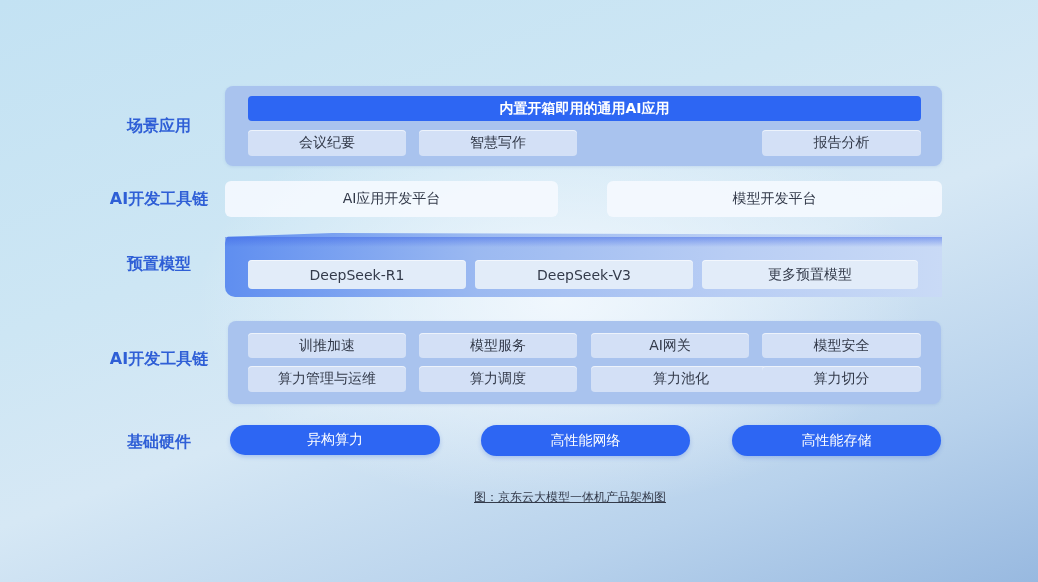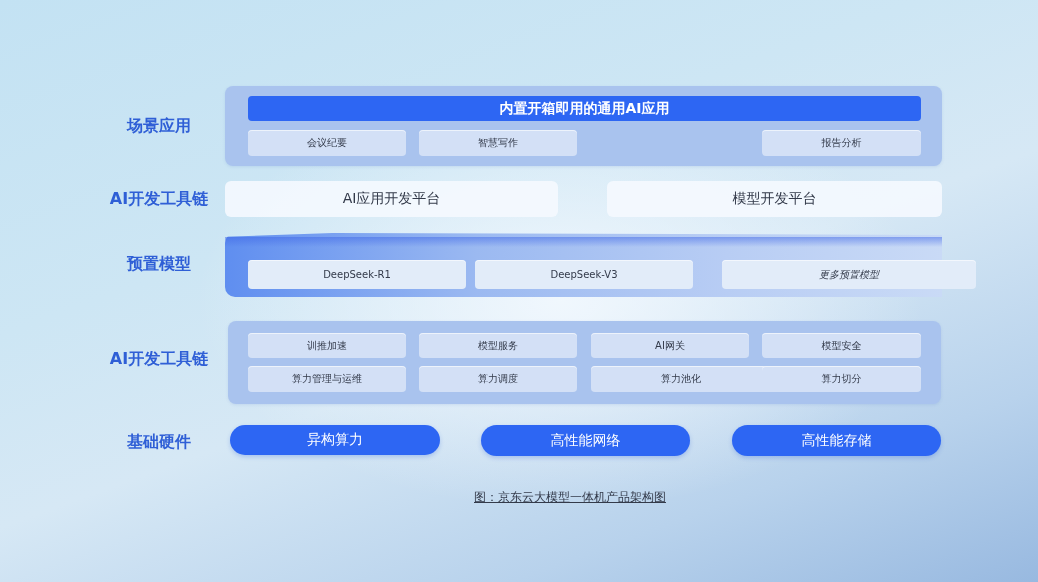--- a/index.html
+++ b/index.html
@@ -17,21 +17,21 @@
   .panel {
     position:absolute; background:#a9c3ee; border-radius:8px;
     box-shadow: 0 1px 3px rgba(80,120,200,0.15);
   }
   .banner {
     position:absolute; background:#2d66f3; color:#fff; border-radius:4px;
     font-weight:bold; font-size:14px; display:flex; align-items:center; justify-content:center;
   }
   .tile {
     position:absolute; background:#d3e0f6; border-radius:4px;
-    color:#333a4a; font-size:10px; display:flex; align-items:center; justify-content:center;
+    color:#333a4a; font-size:14px; display:flex; align-items:center; justify-content:center;
     box-shadow: inset 0 1px 0 rgba(255,255,255,0.6);
   }
   .tile.light { background:#e2ecf9; }
   .toolbox {
     position:absolute; background:rgba(244,249,254,0.92); border-radius:6px;
     color:#333a4a; font-size:14px; display:flex; align-items:center; justify-content:center;
   }
   .model-panel {
     position:absolute; left:225px; top:233px; width:717px; height:64px;
     background: linear-gradient(90deg, #5f8ef0 0%, #9bb9f1 35%, #b8cdf4 70%, #c9daf6 100%);
@@ -64,21 +64,21 @@
 </div>
 
 <div class="row-label" style="top:189px;">AI开发工具链</div>
 <div class="toolbox" style="left:225px; top:181px; width:333px; height:36px;">AI应用开发平台</div>
 <div class="toolbox" style="left:607px; top:181px; width:335px; height:36px;">模型开发平台</div>
 
 <div class="row-label" style="top:254px;">预置模型</div>
 <div class="model-panel"></div>
 <div class="tile light" style="left:248px; top:260px; width:218px; height:29px;">DeepSeek-R1</div>
 <div class="tile light" style="left:475px; top:260px; width:218px; height:29px;">DeepSeek-V3</div>
-<div class="tile light" style="left:722px; top:260px; width:254px; height:29px;font-style:italic;">更多预置模型</div>
+<div class="tile light" style="left:702px; top:260px; width:216px; height:29px;">更多预置模型</div>
 
 <div class="row-label" style="top:349px;">AI开发工具链</div>
 <div class="panel" style="left:228px; top:321px; width:713px; height:83px;">
   <div class="tile" style="left:191px; top:12px; width:158px; height:25px;">模型服务</div>
   <div class="tile" style="left:20px; top:12px; width:158px; height:25px;">训推加速</div>
   <div class="tile" style="left:363px; top:12px; width:158px; height:25px;">AI网关</div>
   <div class="tile" style="left:534px; top:12px; width:159px; height:25px;">模型安全</div>
   <div class="tile" style="left:20px; top:45px; width:158px; height:26px;">算力管理与运维</div>
   <div class="tile" style="left:191px; top:45px; width:158px; height:26px;">算力调度</div>
   <div class="tile" style="left:363px; top:45px; width:180px; height:26px;">算力池化</div>

